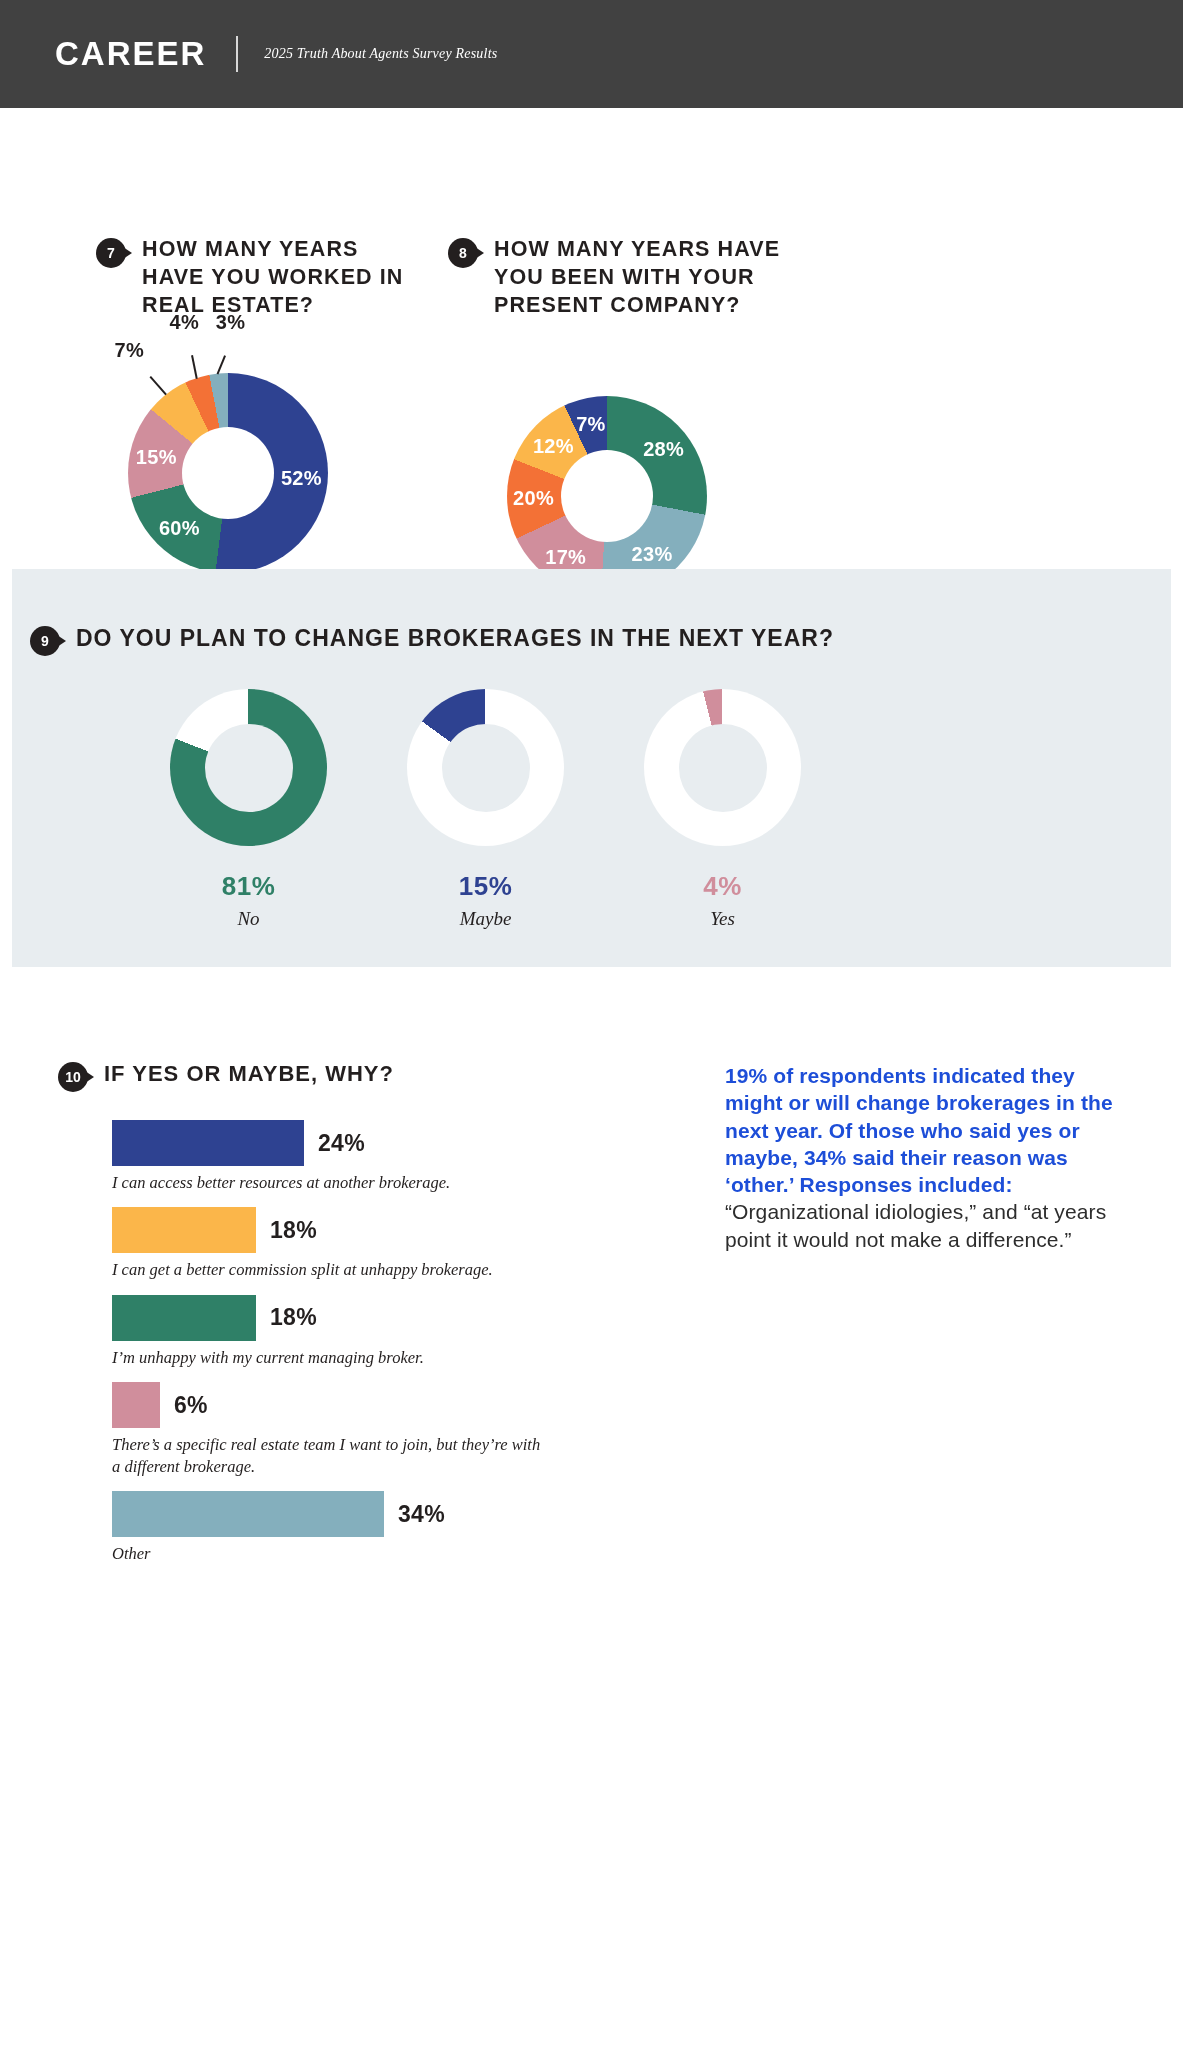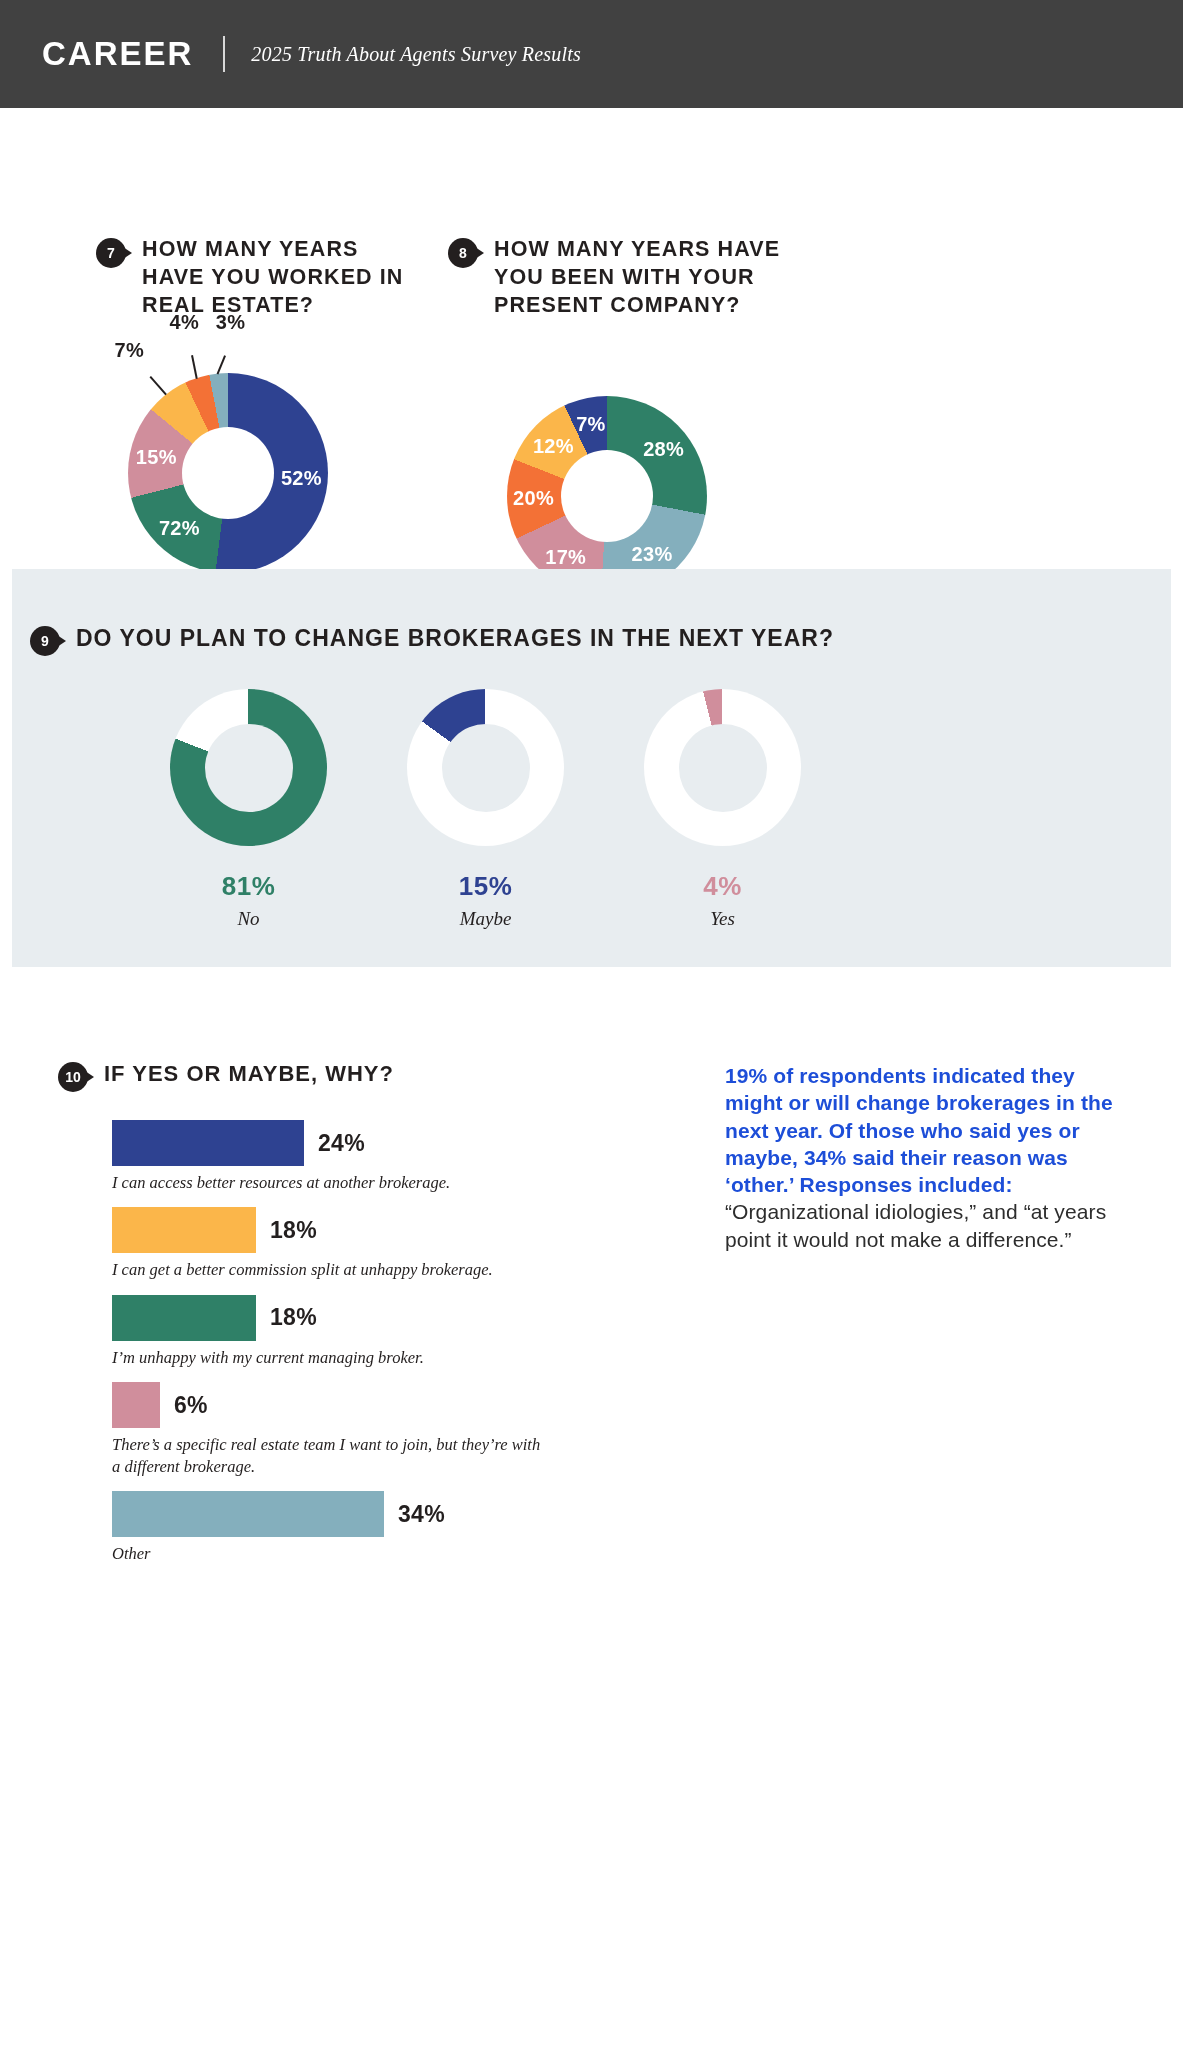--- a/index.html
+++ b/index.html
@@ -7,32 +7,32 @@
     width:1183px; height:2048px;
     background:#ffffff;
     font-family:"Liberation Sans", sans-serif;
     -webkit-font-smoothing:antialiased;
   }
   .page{ position:relative; width:1183px; height:2048px; overflow:hidden; }
 
   
   .header{
     height:108px; background:#414141;
-    display:flex; align-items:center; padding-left:42px; gap:0;
+    display:flex; align-items:center; padding-left:55px; gap:0;
   }
   .header-title{
     color:#ffffff; font-size:33px; font-weight:bold;
     letter-spacing:2.0px; font-family:"Liberation Sans", sans-serif;
   }
   .header-divider{
     width:2px; height:36px; background:#d8d8d8;
     margin:0 26px 0 30px;
   }
   .header-subtitle{
-    color:#ffffff; font-size:20px; font-style:italic;
+    color:#ffffff; font-size:14px; font-style:italic;
     font-family:"Liberation Serif", serif; letter-spacing:.2px;
   }
 
   
   .qnum{
     position:relative; display:inline-flex; align-items:center; justify-content:center;
     width:30px; height:30px; border-radius:50%; background:#231f1f;
     color:#fff; font-size:14px; font-weight:bold; flex:0 0 auto;
   }
   .qnum::after{
@@ -154,21 +154,21 @@
         <span class="qnum">8</span>
         <span class="qtitle">HOW MANY YEARS HAVE YOU BEEN WITH YOUR PRESENT COMPANY?</span>
       </div>
     </div>
 
     <div class="donut-wrap" id="donut7-wrap" style="left:128px; top:265px; width:200px; height:200px;">
       <div class="donut" id="donut7" style="width: 200px; height: 200px; background: conic-gradient(rgb(46, 66, 145) 0deg, rgb(46, 66, 145) 187.2deg, rgb(47, 128, 103) 187.2deg, rgb(47, 128, 103) 255.6deg, rgb(208, 142, 156) 255.6deg, rgb(208, 142, 156) 309.6deg, rgb(251, 182, 74) 309.6deg, rgb(251, 182, 74) 334.8deg, rgb(243, 113, 54) 334.8deg, rgb(243, 113, 54) 349.2deg, rgb(132, 175, 189) 349.2deg, rgb(132, 175, 189) 360deg);">
         <div class="hole" style="width:92px;height:92px;"></div>
       </div>
     <div class="slice-label" style="left: 173.355px; top: 104.615px;">52%</div>
-        <div class="slice-label" style="left: 51.3936px; top: 155.133px;">72%</div>
+        <div class="slice-label" style="left: 51.3936px; top: 155.133px;">60%</div>
         <div class="slice-label" style="left: 28.2701px; top: 83.9665px;">15%</div>
         <div class="out-label" style="left: 1.28976px; top: -22.9429px;">7%</div>
         <div class="leader" style="left: 23.277px; top: 3.46171px; width: 24.3478px; transform: rotate(48.7762deg);"></div>
         <div class="out-label" style="left: 56.2655px; top: -50.7564px;">4%</div>
         <div class="leader" style="left: 64.636px; top: -17.7247px; width: 24.0482px; transform: rotate(78.5562deg);"></div>
         <div class="out-label" style="left: 102.637px; top: -51.3698px;">3%</div>
         <div class="leader" style="left: 98.2599px; top: -17.0029px; width: 19.938px; transform: rotate(112.334deg);"></div>
       </div>
 
     <div class="donut-wrap" id="donut8-wrap" style="left:507px; top:288px; width:200px; height:200px;">

